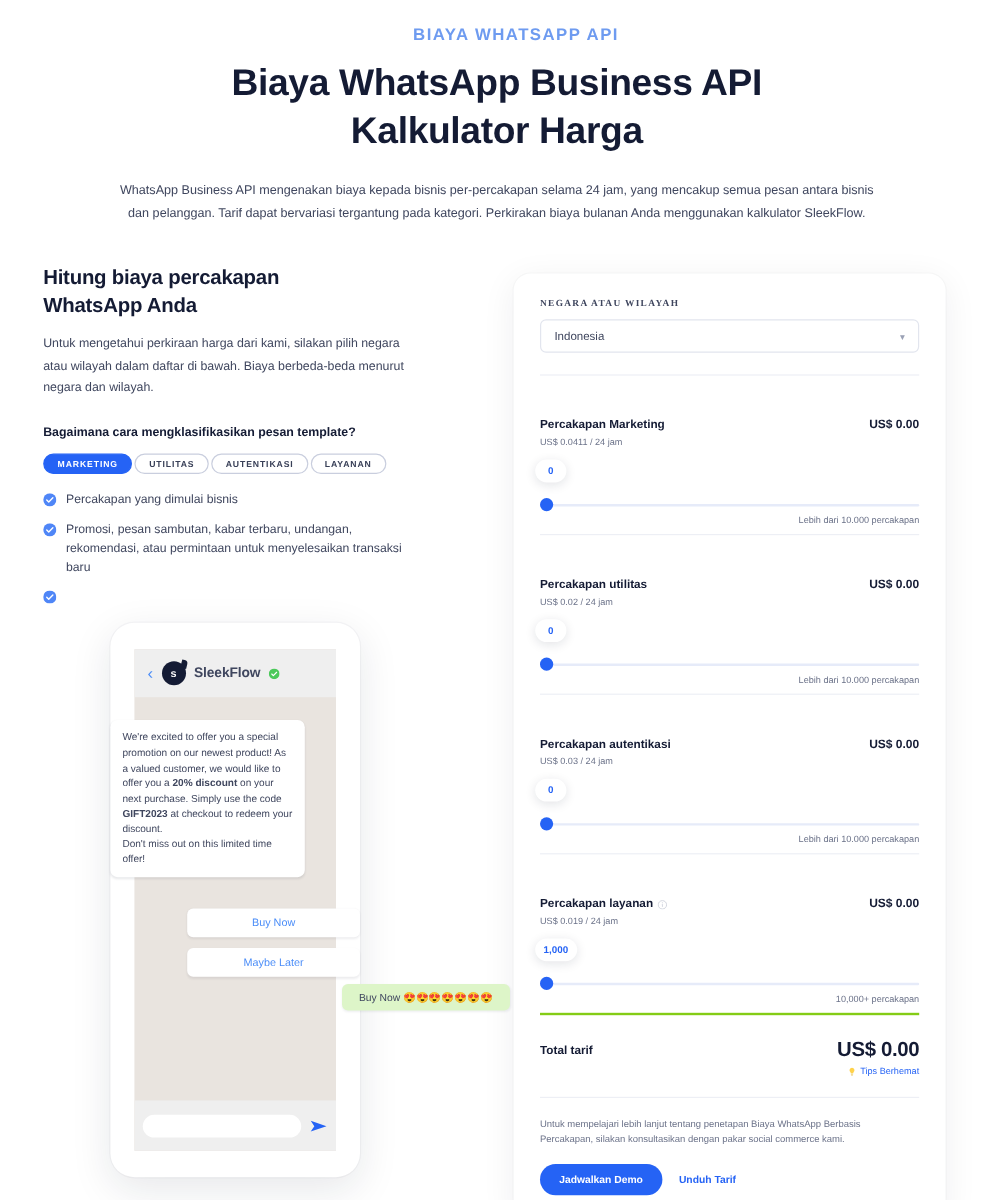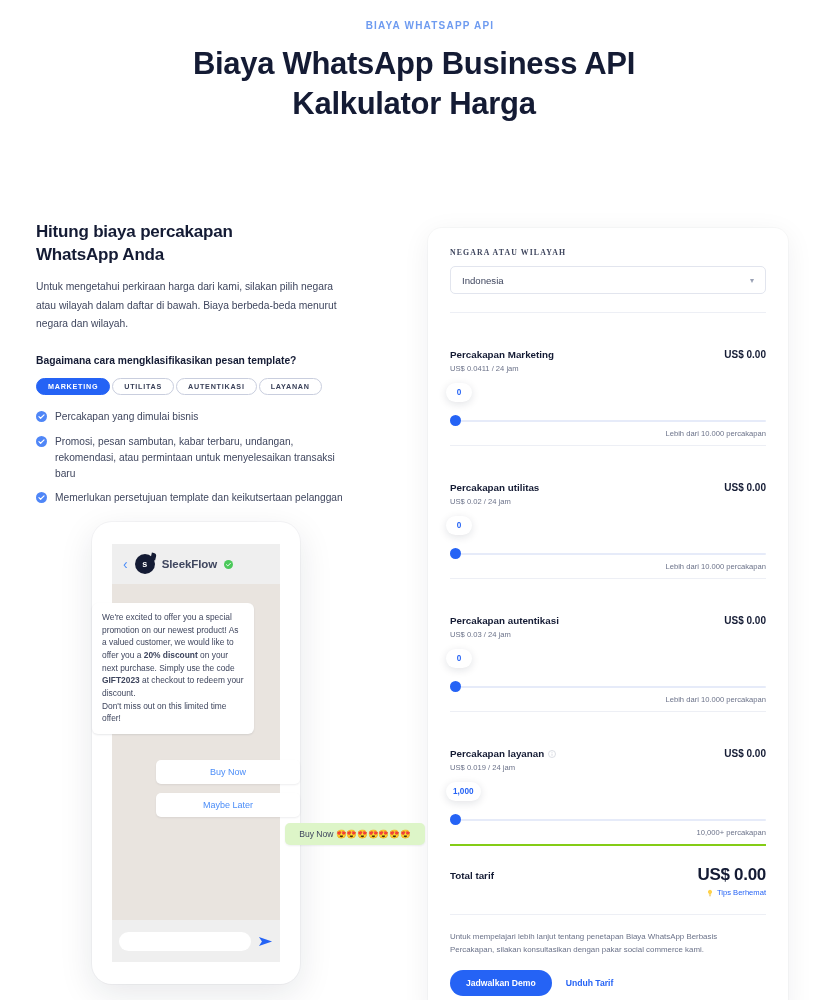--- a/index.html
+++ b/index.html
@@ -9,21 +9,21 @@
     background: #ffffff;
     font-family: "Liberation Sans", sans-serif;
     color: #141b34;
     overflow: hidden;
   }
   .page { position: relative; width: 828px; height: 1000px; }
 
   
   .hero { padding-top: 20px; text-align: center; }
   .eyebrow {
-    font-size: 10px; font-weight: bold; letter-spacing: 1.2px;
+    font-size: 14px; font-weight: bold; letter-spacing: 1.2px;
     color: #6e9bf0; text-transform: uppercase; margin-left: 32px;
   }
   .hero-title {
     margin-top: 13px;
     font-size: 31px; font-weight: bold; line-height: 1.28;
     color: #141b34; letter-spacing: -0.3px;
   }
   .hero-sub {
     margin: 22px auto 0; width: 640px;
     font-size: 10.5px; line-height: 1.75; color: #3f465e;
@@ -196,20 +196,21 @@
 <body>
 
 <div class="page">
 
   <div class="hero">
     <div class="eyebrow">BIAYA WHATSAPP API</div>
     <h1 class="hero-title">
       <span>Biaya WhatsApp Business API</span><br>
       <span>Kalkulator Harga</span>
     </h1>
+    <p class="hero-sub">WhatsApp Business API mengenakan biaya kepada bisnis per-percakapan selama 24 jam, yang mencakup semua pesan antara bisnis dan pelanggan. Tarif dapat bervariasi tergantung pada kategori. Perkirakan biaya bulanan Anda menggunakan kalkulator SleekFlow.</p>
   </div>
 
   <div class="columns">
 
     <div class="col-left">
       <h2 class="lh">
         <span>Hitung biaya percakapan</span><br>
         <span>WhatsApp Anda</span>
       </h2>
       <p class="lp">Untuk mengetahui perkiraan harga dari kami, silakan pilih negara atau wilayah dalam daftar di bawah. Biaya berbeda-beda menurut negara dan wilayah.</p>
@@ -235,21 +236,20 @@
             <circle cx="8" cy="8" r="8" fill="#4f86f7"></circle>
             <path d="M4.3 8.2l2.4 2.4 5-5" stroke="#fff" stroke-width="1.7" fill="none" stroke-linecap="round" stroke-linejoin="round"></path>
           </svg>
           <span class="txt">Promosi, pesan sambutan, kabar terbaru, undangan, rekomendasi, atau permintaan untuk menyelesaikan transaksi baru</span>
         </div>
         <div class="bullet">
           <svg class="check" viewBox="0 0 16 16">
             <circle cx="8" cy="8" r="8" fill="#4f86f7"></circle>
             <path d="M4.3 8.2l2.4 2.4 5-5" stroke="#fff" stroke-width="1.7" fill="none" stroke-linecap="round" stroke-linejoin="round"></path>
           </svg>
-          <span class="txt">Memerlukan persetujuan template dan keikutsertaan pelanggan</span>
         </div>
       </div>
 
       <div class="phone-wrap">
         <div class="phone">
           <div class="phone-screen">
             <div class="ph-header">
               <span class="back-chevron">‹</span>
               <div class="avatar">
                 <span>s</span>

